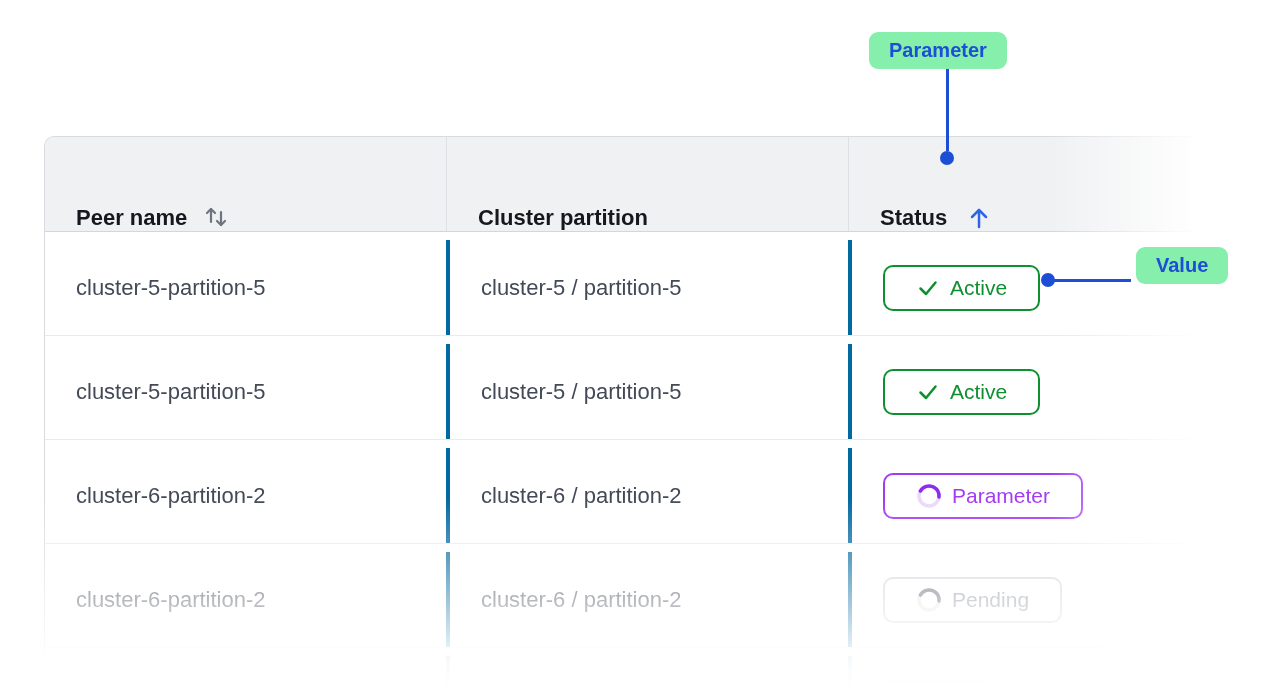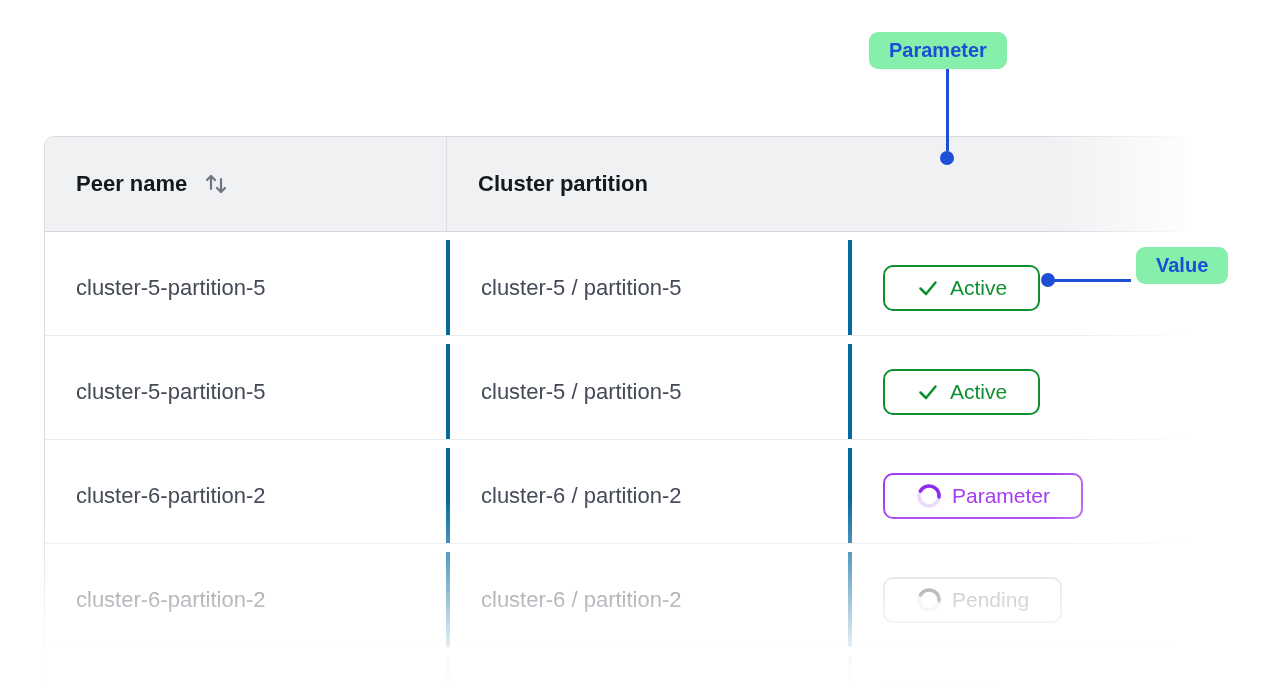--- a/index.html
+++ b/index.html
@@ -14,21 +14,21 @@
   .table {
     position:absolute; left:44px; top:136px; width:1148px;
     border-top:1px solid #d9dbde; border-left:1px solid #d9dbde;
     border-top-left-radius:10px; overflow:hidden;
   }
   .thead {
     display:flex; height:95px; background:#f0f1f3;
     border-bottom:1px solid #d4d6da;
   }
   .th {
-    display:flex; align-items:center; gap:15px; padding-left:31px;
+    display:flex; align-items:flex-end; gap:15px; padding-left:31px;
     font-size:22px; font-weight:700; color:#15181e; cursor:pointer;
   }
   .row { display:flex; height:96px; border-bottom:1px solid #e9eaec; background:transparent;margin-top:8px; }
   .td {
     display:flex; align-items:center; padding-left:31px;
     font-size:22px; color:#434956;
   }
   .c1 { width:401px; }
   .c2 { width:402px; }
   .c3 { flex:1; }
@@ -88,20 +88,29 @@
         <svg class="spin" width="28" height="28" viewBox="0 0 28 28" fill="none" stroke="#6e7480" stroke-width="2.2" stroke-linecap="round" stroke-linejoin="round">
           <path d="M9 19 V6"></path>
             <path d="M5 10 L9 6 L13 10"></path>
           <path d="M19 9 V22"></path>
             <path d="M15 18 L19 22 L23 18"></path>
         </svg>
       </span>
     </div>
     <div class="th c2">
       <span>Cluster partition</span>
+    </div>
+    <div class="th c3">
+      <span>Status</span>
+      <span style="margin-left:4px;">
+        <svg class="spin" width="26" height="26" viewBox="0 0 26 26" fill="none" stroke="#2b65ea" stroke-width="2.5" stroke-linecap="round" stroke-linejoin="round">
+          <path d="M13 22 V5"></path>
+            <path d="M6 12 L13 5 L20 12"></path>
+        </svg>
+      </span>
     </div>
   </div>
 
   <div class="row">
     <div class="td c1">cluster-5-partition-5</div>
     <div class="td c2">cluster-5 / partition-5</div>
     <div class="td c3">
       <span class="badge active">
         <span>
           <svg class="spin" width="24" height="24" viewBox="0 0 24 24" fill="none" stroke="#0f9030" stroke-width="2.5" stroke-linecap="round" stroke-linejoin="round">

